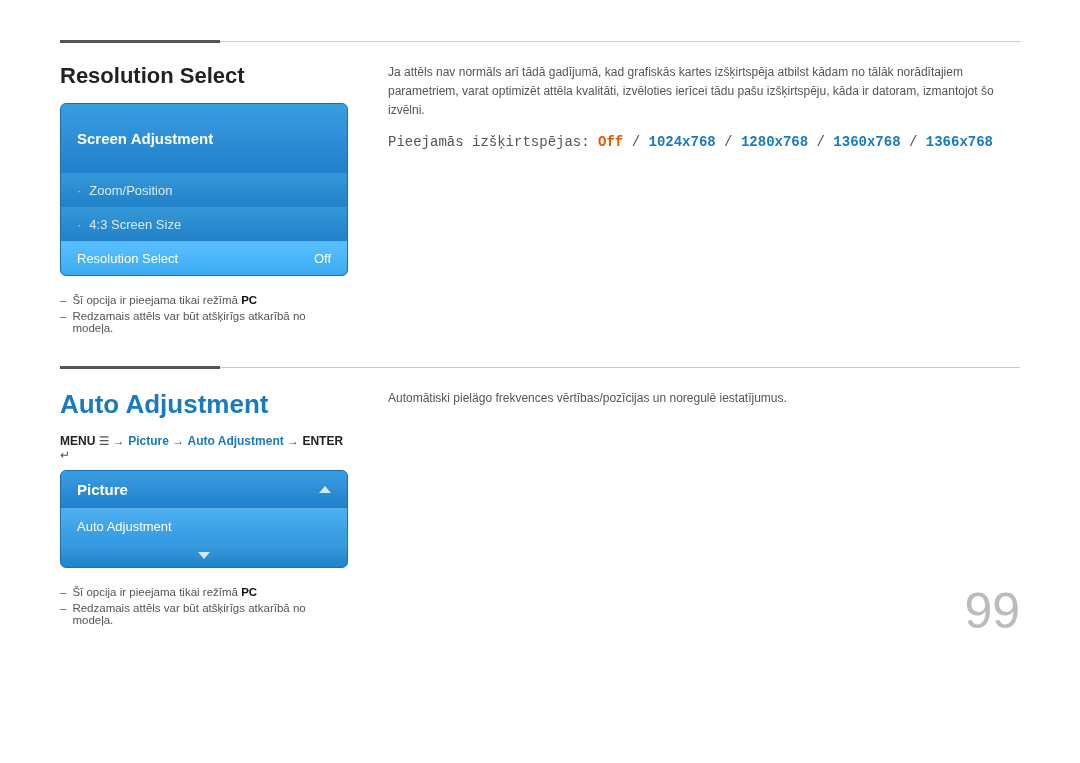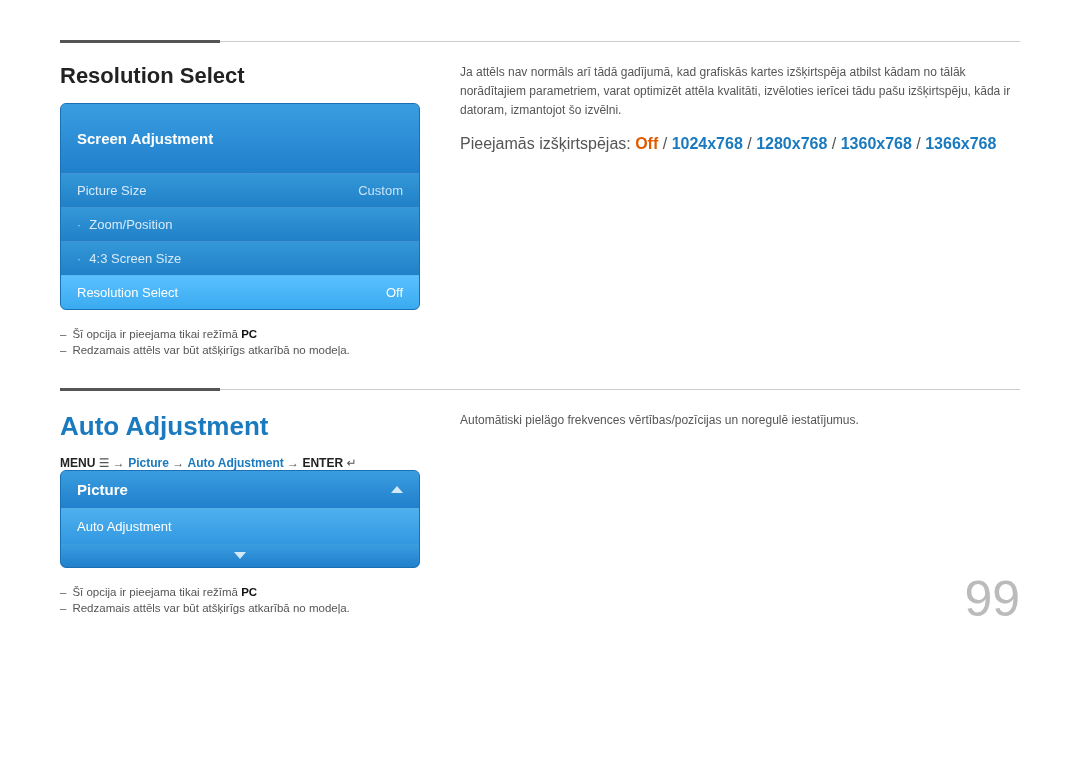--- a/index.html
+++ b/index.html
@@ -33,21 +33,21 @@
       height: 1px;
       background: #ccc;
     }
 
     
     .two-col {
       display: flex;
       gap: 40px;
     }
     .left-col {
-      width: 360px;
+      width: 288px;
       flex-shrink: 0;
     }
     .right-col {
       flex: 1;
     }
 
     
     .section-title {
       font-size: 22px;
       font-weight: bold;
@@ -126,23 +126,24 @@
     }
 
     
     .desc-text {
       font-size: 12px;
       color: #555;
       line-height: 1.6;
       margin-bottom: 10px;
     }
     .avail-text {
-      font-size: 16px;
+      font-size: 14px;
       color: #555;
       line-height: 1.6;
+      font-family: Liberation Mono, monospace;
     }
     .avail-text .label {
       color: #555;
     }
     .avail-text .off {
       color: #e05a00;
       font-weight: bold;
     }
     .avail-text .res {
       color: #1a7abf;
@@ -163,21 +164,21 @@
     .section-divider-light {
       flex: 1;
       height: 1px;
       background: #ccc;
     }
 
     
     .menu-nav {
       font-size: 12px;
       color: #555;
-      margin-bottom: 0;
+      margin-bottom: 8px;
     }
     .menu-nav .menu-word {
       font-weight: bold;
       color: #222;
     }
     .menu-nav .arrow {
       color: #555;
     }
     .menu-nav .nav-blue {
       color: #1a7abf;
@@ -249,24 +250,20 @@
     <div class="top-divider-light"></div>
   </div>
 
   <div class="two-col">
     <div class="left-col">
       <div class="section-title">Resolution Select</div>
 
       <div class="menu-panel">
         <div class="menu-header">Screen Adjustment</div>
 
-        <div class="menu-item">
-          <span class="item-label">Picture Size</span>
-          <span class="item-value">Custom</span>
-        </div>
 
         <div class="menu-item">
           <span class="item-label"><span class="bullet">·</span> Zoom/Position</span>
         </div>
 
         <div class="menu-item">
           <span class="item-label"><span class="bullet">·</span> 4:3 Screen Size</span>
         </div>
 
 

